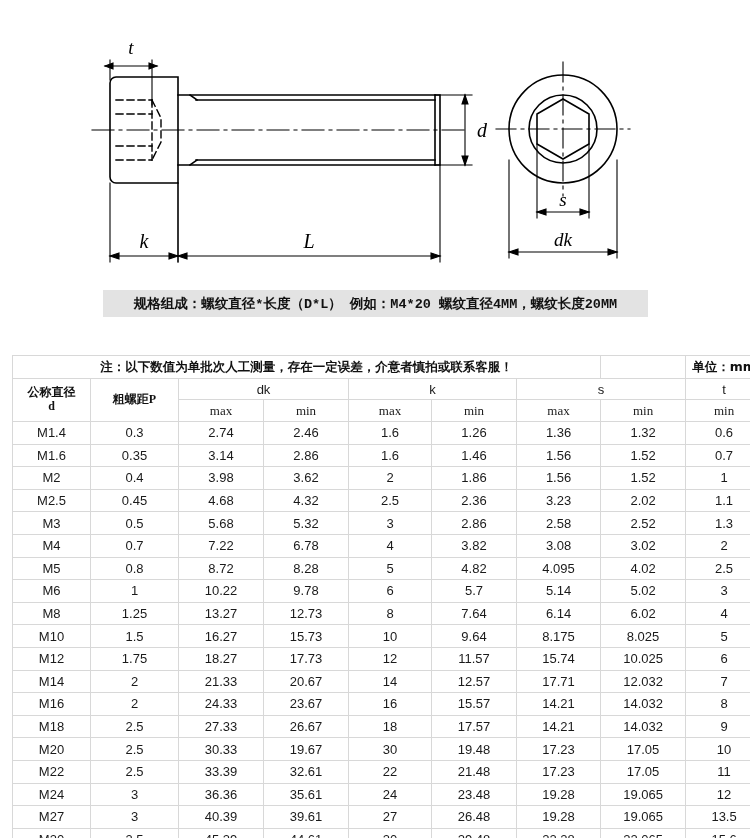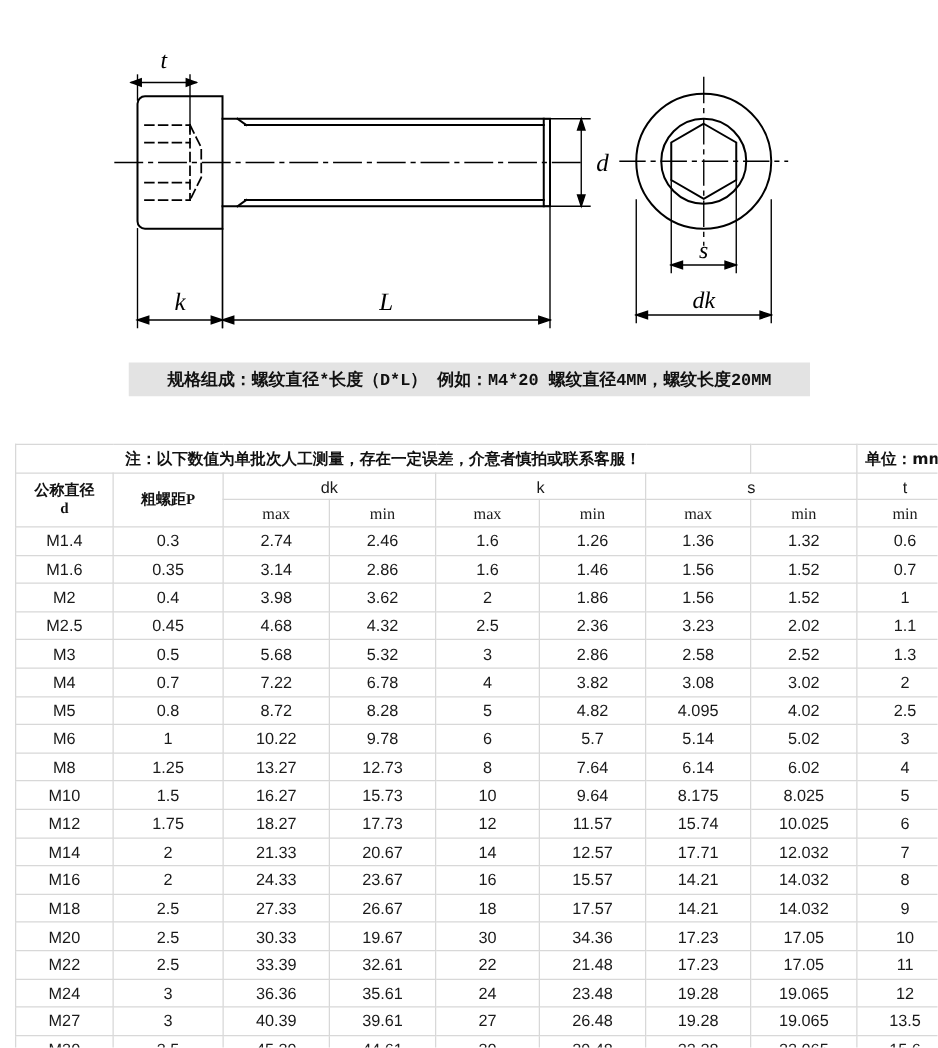--- a/index.html
+++ b/index.html
@@ -401,21 +401,21 @@
           <td>14.21</td>
           <td>14.032</td>
           <td>9</td>
         </tr>
         <tr>
           <td>M20</td>
           <td>2.5</td>
           <td>30.33</td>
           <td>19.67</td>
           <td>30</td>
-          <td>34.36</td>
+          <td>19.48</td>
           <td>17.23</td>
           <td>17.05</td>
           <td>10</td>
         </tr>
         <tr>
           <td>M22</td>
           <td>2.5</td>
           <td>33.39</td>
           <td>32.61</td>
           <td>22</td>

